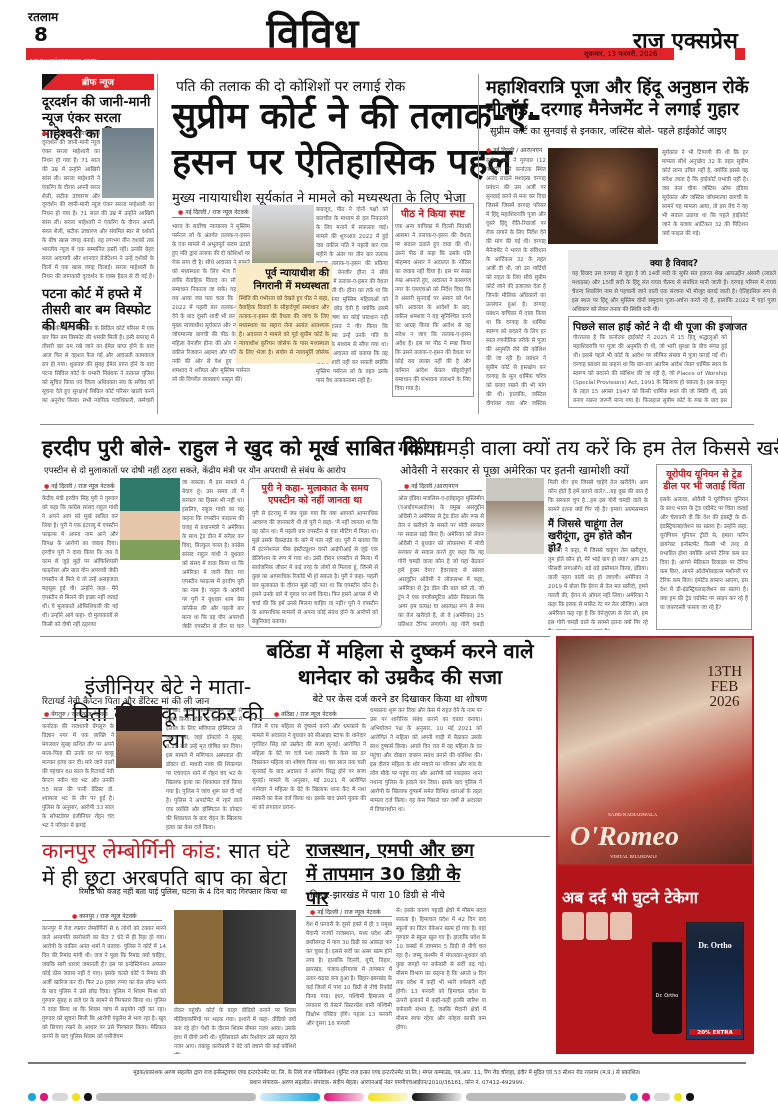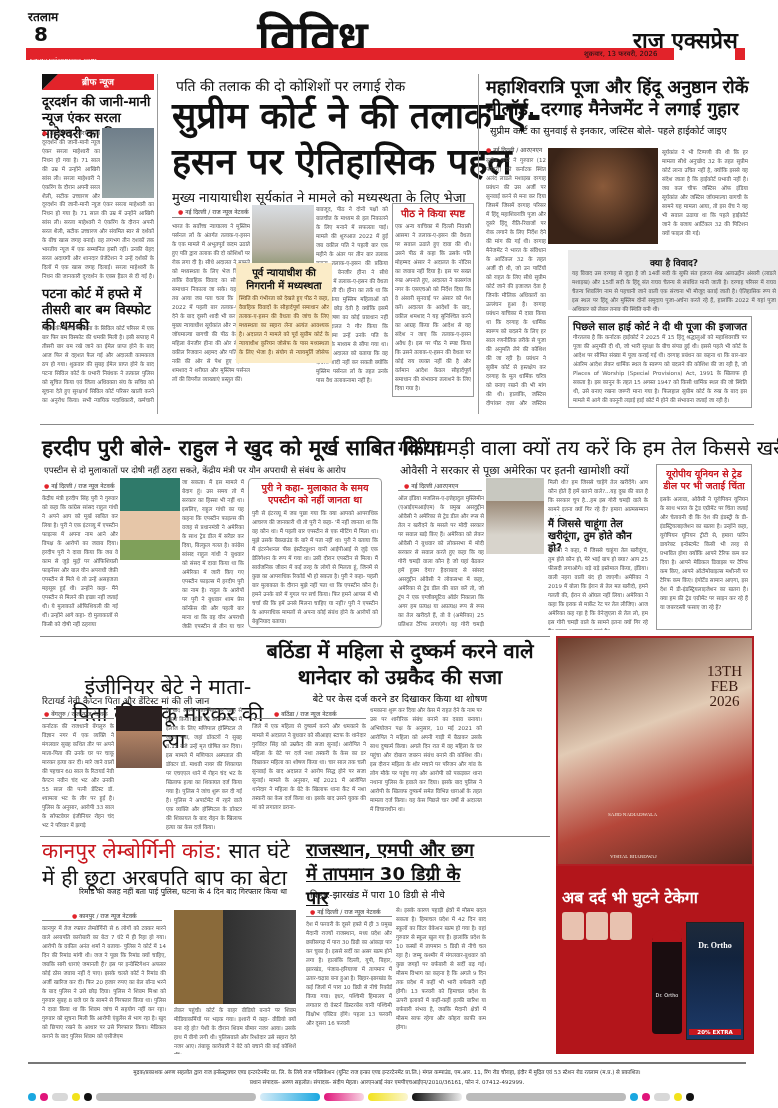--- a/index.html
+++ b/index.html
@@ -1,20 +1,20 @@
 <!DOCTYPE html>
 <html><head>
 <meta charset="utf-8">
 <style>
   * { box-sizing: border-box; margin: 0; padding: 0; }
   body { width: 778px; height: 1108px; background: #fff; font-family: "DejaVu Sans", sans-serif; color: #111; position: relative; overflow: hidden; }
   .abs { position: absolute; }
   .masthead-city { left: 28px; top: 8px; font-size: 12px; font-weight: bold; }
   .masthead-page { left: 34px; top: 22px; font-size: 20px; font-weight: bold; }
-  .masthead-title { left: 0; width: 626px; top: 4px; text-align: center; font-size: 48px; font-weight: bold; letter-spacing: 1px; }
+  .masthead-title { left: 0; width: 626px; top: 4px; text-align: center; font-size: 40px; font-weight: bold; letter-spacing: 1px; }
   .masthead-brand { right: 40px; top: 24px; font-size: 22px; font-weight: bold; }
   .redbar { left: 26px; top: 48px; width: 428px; height: 12px; background: #e2232a; }
   .redbar-url { color: #fff; font-family: "Liberation Serif", serif; font-size: 8px; padding-left: 4px; line-height: 12px; }
   .redbar2 { left: 454px; top: 48px; width: 220px; height: 12px; background: #e2232a; }
   .date { left: 584px; top: 49px; font-size: 7px; }
   .redsq { left: 735px; top: 48px; width: 10px; height: 12px; background: #e2232a; }
 
   .brief-tag { left: 42px; top: 74px; width: 112px; height: 16px; background: #e2232a; color: #fff; font-size: 9px; text-align: center; line-height: 16px; font-weight: bold; clip-path: polygon(14% 0, 100% 0, 100% 100%, 0 100%); }
   .brief-tag-black { left: 42px; top: 74px; width: 16px; height: 16px; background: #111; clip-path: polygon(0 0, 100% 0, 0 100%); }
   .colrule { background: #999; width: 1px; }
@@ -77,40 +77,40 @@
 <div class="abs kicker" style="left:176px;top:76px;width:230px;">पति की तलाक की दो कोशिशों पर लगाई रोक</div>
 <div class="abs big-head" style="left:172px;top:94px;width:240px;white-space:nowrap;">सुप्रीम कोर्ट ने की तलाक-ए-</div>
 <div class="abs big-head" style="left:172px;top:140px;width:240px;white-space:nowrap;">हसन पर ऐतिहासिक पहल</div>
 <div class="abs sub-head" style="left:172px;top:188px;width:240px;white-space:nowrap;">मुख्य नायायाधीश सूर्यकांत ने मामले को मध्यस्थता के लिए भेजा</div>
 <div class="abs dateline" style="left:178px;top:208px;">नई दिल्ली / राज न्यूज नेटवर्क</div>
 <div class="abs hrule" style="left:172px;top:217px;width:78px;"></div>
 <div class="abs img img-sc" style="left:252px;top:205px;width:62px;height:72px;"></div>
 <div class="abs body-text" style="left:172px;top:222px;width:78px;height:175px;">भारत के सर्वोच्च न्यायालय ने मुस्लिम पर्सनल लॉ के अंतर्गत तलाक-ए-हसन के एक मामले में अभूतपूर्व कदम उठाते हुए पति द्वारा तलाक की दो कोशिशों पर रोक लगा दी है। सीधे अदालत ने मामले को मध्यस्थता के लिए भेज दिया है, ताकि वैवाहिक विवाद का सौहार्दपूर्ण समाधान निकाला जा सके। यह निर्देश तब आया जब पता चला कि पति ने 2022 में पहली बार तलाक-ए-हसन देने के बाद दूसरी शादी भी कर ली है। मुख्य न्यायाधीश सूर्यकांत और न्यायमूर्ति जॉयमाल्या बागची की पीठ के समक्ष महिला बेनजीर हीना की ओर से वरिष्ठ वकील रिजवान अहमद और पति यूसुफ नकी की ओर से पेश हुए एमआर शमशाद ने शरीयत और मुस्लिम पर्सनल लॉ की विपरीत व्याख्याएं प्रस्तुत कीं।</div>
 <div class="abs body-text" style="left:316px;top:205px;width:72px;height:192px;">बावजूद, पीठ ने दोनों पक्षों को बातचीत के माध्यम से हल निकालने के लिए मनाने में सफलता पाई। मामले की शुरुआत 2022 में हुई जब वकील पति ने पहली बार एक महीने के अंतर पर तीन बार तलाक कहना तलाक-ए-हसन की प्रक्रिया अपनाई। बेनजीर हीना ने सीधे अदालत में तलाक-ए-हसन की वैधता को चुनौती दी। हीना का तर्क था कि यह प्रक्रिया मुस्लिम महिलाओं को बेसहारा छोड़ देती है क्योंकि इसमें भरण-पोषण का कोई प्रावधान नहीं है। अदालत ने गौर किया कि तलाकनामा उन्हें उनके पति के वकील के माध्यम से सौंपा गया था। हीना ने अदालत को बताया कि वह दोबारा शादी नहीं कर सकती क्योंकि मुस्लिम पर्सनल लॉ के तहत उनके पास वैध तलाकनामा नहीं है।</div>
 <div class="abs box-cream" style="left:236px;top:263px;width:96px;height:100px;padding:3px;">
-  <div style="font-size:10px;font-weight:bold;text-align:center;line-height:13px;">पूर्व न्यायाधीश की निगरानी में मध्यस्थता</div>
+  <div style="font-size:10px;font-weight:bold;text-align:right;line-height:13px;">पूर्व न्यायाधीश की निगरानी में मध्यस्थता</div>
   <div class="body-text" style="height:62px;margin-top:2px;color:#6a4a20;">स्थिति की गंभीरता को देखते हुए पीठ ने कहा, वैवाहिक विवादों के सौहार्दपूर्ण समाधान और तलाक-ए-हसन की वैधता की जांच के लिए मध्यस्थता का सहारा लेना अत्यंत आवश्यक है। अदालत ने मामले को पूर्व सुप्रीम कोर्ट के न्यायाधीश कुरियन जोसेफ के पास मध्यस्थता के लिए भेजा है। संयोग से न्यायमूर्ति जोसेफ उस पांच-न्यायाधीशों की संविधान पीठ का हिस्सा थे, जिसने 22 अगस्त 2017 को शायरा बानो मामले में इंस्टेंट ट्रिपल तलाक (तलाक-ए-बिद्दत) को असंवैधानिक घोषित किया था।</div>
 </div>
 <div class="abs box-border" style="left:392px;top:203px;width:82px;height:194px;padding:2px;">
   <div class="box-title-red" style="font-size:10px;">पीठ ने किया स्पष्ट</div>
   <div class="body-text" style="height:176px;margin-top:2px;">एक अन्य याचिका में दिल्ली निवासी आसमा ने तलाक-ए-हसन की वैधता पर सवाल उठाते हुए दावा की थी। उसने पीठ से कहा कि उसके पति मोहम्मद अंसार ने अदालत के नोटिस का जवाब नहीं दिया है। इस पर सख्त रुख अपनाते हुए, अदालत ने कासगंज नगर के एसएचओ को निर्देश दिया कि वे अंसारी सुनवाई पर अंसार को पेश करें। अदालत के आदेशों के बाद, वकील शमशाद ने यह सुनिश्चित करने का आग्रह किया कि आदेश से यह संदेश न जाए कि तलाक-ए-हसन अवैध है। इस पर पीठ ने स्पष्ट किया कि उसने तलाक-ए-हसन की वैधता पर कोई राय व्यक्त नहीं की है और वर्तमान आदेश केवल सौहार्दपूर्ण समाधान की संभावना तलाशने के लिए दिया गया है।</div>
 </div>
 <div class="abs colrule" style="left:478px;top:74px;height:340px;"></div>
 
 <div class="abs head-md" style="left:486px;top:76px;width:268px;font-size:18px;line-height:22px;">महाशिवरात्रि पूजा और हिंदू अनुष्ठान रोकें मीलॉर्ड, दरगाह मैनेजमेंट ने लगाई गुहार</div>
 <div class="abs sub-md" style="left:490px;top:124px;width:270px;white-space:nowrap;font-size:9.5px;">सुप्रीम कोर्ट का सुनवाई से इनकार, जस्टिस बोले- पहले हाईकोर्ट जाइए</div>
 <div class="abs dateline" style="left:486px;top:146px;">नई दिल्ली / आरएनएन</div>
 <div class="abs img img-gavel" style="left:548px;top:148px;width:110px;height:96px;"></div>
 <div class="abs body-text" style="left:486px;top:156px;width:60px;height:250px;">सुप्रीम कोर्ट ने गुरुवार (12 फरवरी) को कर्नाटक स्थित अलंद लाडले मशाइख दरगाह प्रबंधन की उस अर्जी पर सुनवाई करने से मना कर दिया जिसमें जिसमें दरगाह परिसर में हिंदू महाशिवरात्रि पूजा और दूसरे हिंदू रीति-रिवाजों पर रोक लगाने के लिए निर्देश देने की मांग की गई थी। दरगाह मैनेजमेंट ने भारत के संविधान के आर्टिकल 32 के तहत अर्जी दी थी, जो उन पार्टियों को राहत के लिए सीधे सुप्रीम कोर्ट जाने की इजाजत देता है जिनके मौलिक अधिकारों का उल्लंघन हुआ है। दरगाह प्रबंधन याचिका में दावा किया था कि दरगाह के धार्मिक स्वरूप को बदलने के लिए हर साल रणनीतिक तरीके से पूजा की अनुमति लेने की कोशिश की जा रही है। प्रबंधन ने सुप्रीम कोर्ट से हस्तक्षेप कर दरगाह के मूल धार्मिक चरित्र को बनाए रखने की भी मांग की थी। हालांकि, जस्टिस दीपांकर दत्ता और जस्टिस एससी शर्मा की पीठ ने कहा कि इस तरह के मामलों में पहले हाई कोर्ट का दरवाजा खटखटाना चाहिए। इससे पहले मुख्य न्यायाधीश (सीजेआई)</div>
 <div class="abs body-text" style="left:662px;top:148px;width:86px;height:96px;">सूर्यकांत ने भी टिप्पणी की थी कि हर मामला सीधे अनुच्छेद 32 के तहत सुप्रीम कोर्ट लाना उचित नहीं है, क्योंकि इससे यह संदेश जाता है कि हाईकोर्ट प्रभावी नहीं है। जब कल चीफ जस्टिस ऑफ इंडिया सूर्यकांत और जस्टिस जॉयमाल्या बागची के सामने यह मामला आया, तो इस बेंच ने यह भी सवाल उठाया था कि पहले हाईकोर्ट जाने के बजाय आर्टिकल 32 की पिटिशन क्यों फाइल की गई।</div>
 <div class="abs box-grey" style="left:568px;top:250px;width:212px;height:60px;padding:6px 4px;">
   <div style="font-size:9px;font-weight:bold;text-align:center;">क्या है विवाद?</div>
   <div class="body-text" style="height:42px;">यह विवाद उस दरगाह से जुड़ा है जो 14वीं सदी के सूफी संत हजरत शेख अलाउद्दीन अंसारी (लाडले मशाइख) और 15वीं सदी के हिंदू संत राघव चैतन्य से संबंधित मानी जाती है। दरगाह परिसर में राघव चैतन्य शिवलिंग नाम से पहचानी जाने वाली एक संरचना भी मौजूद बताई जाती है। ऐतिहासिक रूप से इस स्थल पर हिंदू और मुस्लिम दोनों समुदाय पूजा-अर्चना करते रहे हैं, हालांकि 2022 में यहां पूजा अधिकार को लेकर तनाव की स्थिति बनी थी।</div>
 </div>
-<div class="abs box-border" style="left:568px;top:316px;width:184px;height:92px;padding:2px 4px;">
+<div class="abs box-border" style="left:568px;top:316px;width:164px;height:92px;padding:2px 4px;">
   <div style="font-size:10px;font-weight:bold;text-align:center;white-space:nowrap;">पिछले साल हाई कोर्ट ने दी थी पूजा की इजाजत</div>
   <div class="body-text" style="height:72px;">गौरतलब है कि कर्नाटक हाईकोर्ट ने 2025 में 15 हिंदू श्रद्धालुओं को महाशिवरात्रि पर पूजा की अनुमति दी थी, जो भारी सुरक्षा के बीच संपन्न हुई थी। इससे पहले भी कोर्ट के आदेश पर सीमित संख्या में पूजा कराई गई थी। दरगाह प्रबंधन का कहना था कि बार-बार अंतरिम आदेश लेकर धार्मिक स्थल के स्वरूप को बदलने की कोशिश की जा रही है, जो Places of Worship (Special Provisions) Act, 1991 के खिलाफ हो सकता है। इस कानून के तहत 15 अगस्त 1947 को किसी धार्मिक स्थल की जो स्थिति थी, उसे बनाए रखना जरूरी माना गया है। फिलहाल सुप्रीम कोर्ट के रुख के बाद इस मामले में आगे की कानूनी लड़ाई हाई कोर्ट में होने की संभावना जताई जा रही है।</div>
 </div>
 
 <div class="abs hrule" style="left:40px;top:424px;width:714px;"></div>
 
 <div class="abs head-md" style="left:42px;top:434px;width:356px;white-space:nowrap;font-size:21px;">हरदीप पुरी बोले- राहुल ने खुद को मूर्ख साबित किया</div>
 <div class="abs" style="left:44px;top:464px;width:356px;white-space:nowrap;font-size:8.5px;">एपस्टीन से दो मुलाकातों पर दोषी नहीं ठहरा सकते, केंद्रीय मंत्री पर यौन अपराधी से संबंध के आरोप</div>
 <div class="abs dateline" style="left:44px;top:482px;">नई दिल्ली / राज न्यूज नेटवर्क</div>
 <div class="abs hrule" style="left:42px;top:490px;width:72px;"></div>
@@ -173,20 +173,21 @@
 <div class="abs body-text" style="left:306px;top:920px;width:86px;height:134px;">देश में फरवरी के दूसरे हफ्ते में ही 3 प्रमुख मैदानी राज्यों राजस्थान, मध्य प्रदेश और छत्तीसगढ़ में पारा 30 डिग्री का आंकड़ा पार कर चुका है। इससे सर्दी का असर खत्म होने लगा है। हालांकि दिल्ली, यूपी, बिहार, झारखंड, पंजाब-हरियाणा में तापमान में उतार-चढ़ाव बना हुआ है। बिहार-झारखंड के कई जिलों में पारा 10 डिग्री से नीचे रिकॉर्ड किया गया। इधर, पश्चिमी हिमालय में लगातार दो वेस्टर्न डिस्टरबेंस यानी पश्चिमी विक्षोभ एक्टिव होंगे। पहला 13 फरवरी और दूसरा 16 फरवरी</div>
 <div class="abs body-text" style="left:396px;top:906px;width:90px;height:148px;">से। इसके कारण पहाड़ी क्षेत्रों में मौसम बदल सकता है। हिमाचल प्रदेश में 42 दिन बाद स्कूलों का विंटर वेकेशन खत्म हो गया है। वहां गुरुवार से स्कूल खुल गए हैं। हालांकि प्रदेश के 10 कस्बों में तापमान 5 डिग्री से नीचे चल रहा है। जम्मू कश्मीर में मंगलवार-बुधवार को कुछ जगहों पर बर्फबारी से सर्दी बढ़ गई। मौसम विभाग का कहना है कि अगले 9 दिन तक प्रदेश में कहीं भी भारी बर्फबारी नहीं होगी। 13 फरवरी को हिमाचल प्रदेश के ऊपरी इलाकों में कहीं-कहीं हल्की बारिश या बर्फबारी संभव है, जबकि मैदानी क्षेत्रों में मौसम साफ रहेगा और कोहरा काफी कम होगा।</div>
 
 <div class="abs ad-movie" style="left:556px;top:636px;width:198px;height:230px;">
   <div class="abs" style="right:10px;top:26px;text-align:center;font-family:'Liberation Serif',serif;color:#3a1a10;font-size:15px;line-height:15px;">
     <div>13TH</div>
     <div>FEB</div>
     <div>2026</div>
   </div>
   <div class="abs" style="left:50px;top:174px;font-family:'Liberation Serif',serif;color:#f4eadc;font-size:5px;">SAJID NADIADWALA</div>
+  <div class="abs" style="left:12px;top:182px;font-family:'Liberation Serif',serif;color:#f4eadc;font-size:28px;font-weight:bold;font-style:italic;">O'Romeo</div>
   <div class="abs" style="left:52px;top:216px;font-family:'Liberation Serif',serif;color:#f4eadc;font-size:5px;">VISHAL BHARDWAJ</div>
 </div>
 
 <div class="abs ad-ortho" style="left:556px;top:866px;width:198px;height:188px;">
   <div class="abs" style="left:6px;top:20px;color:#fff;font-size:16px;font-weight:bold;white-space:nowrap;">अब दर्द भी घुटने टेकेगा</div>
   <div class="abs" style="left:6px;top:46px;width:22px;height:28px;background:#e8c2b0;border-radius:3px;"></div>
   <div class="abs" style="left:30px;top:46px;width:22px;height:28px;background:#e8c2b0;border-radius:3px;"></div>
   <div class="abs" style="left:54px;top:46px;width:22px;height:28px;background:#e8c2b0;border-radius:3px;"></div>
   <div class="abs" style="left:96px;top:64px;width:30px;height:104px;background:#1a0d10;border-radius:10px 10px 4px 4px;border-top:12px solid #b3151b;">
     <div style="color:#fff;font-size:5px;text-align:center;margin-top:50px;">Dr. Ortho</div>

